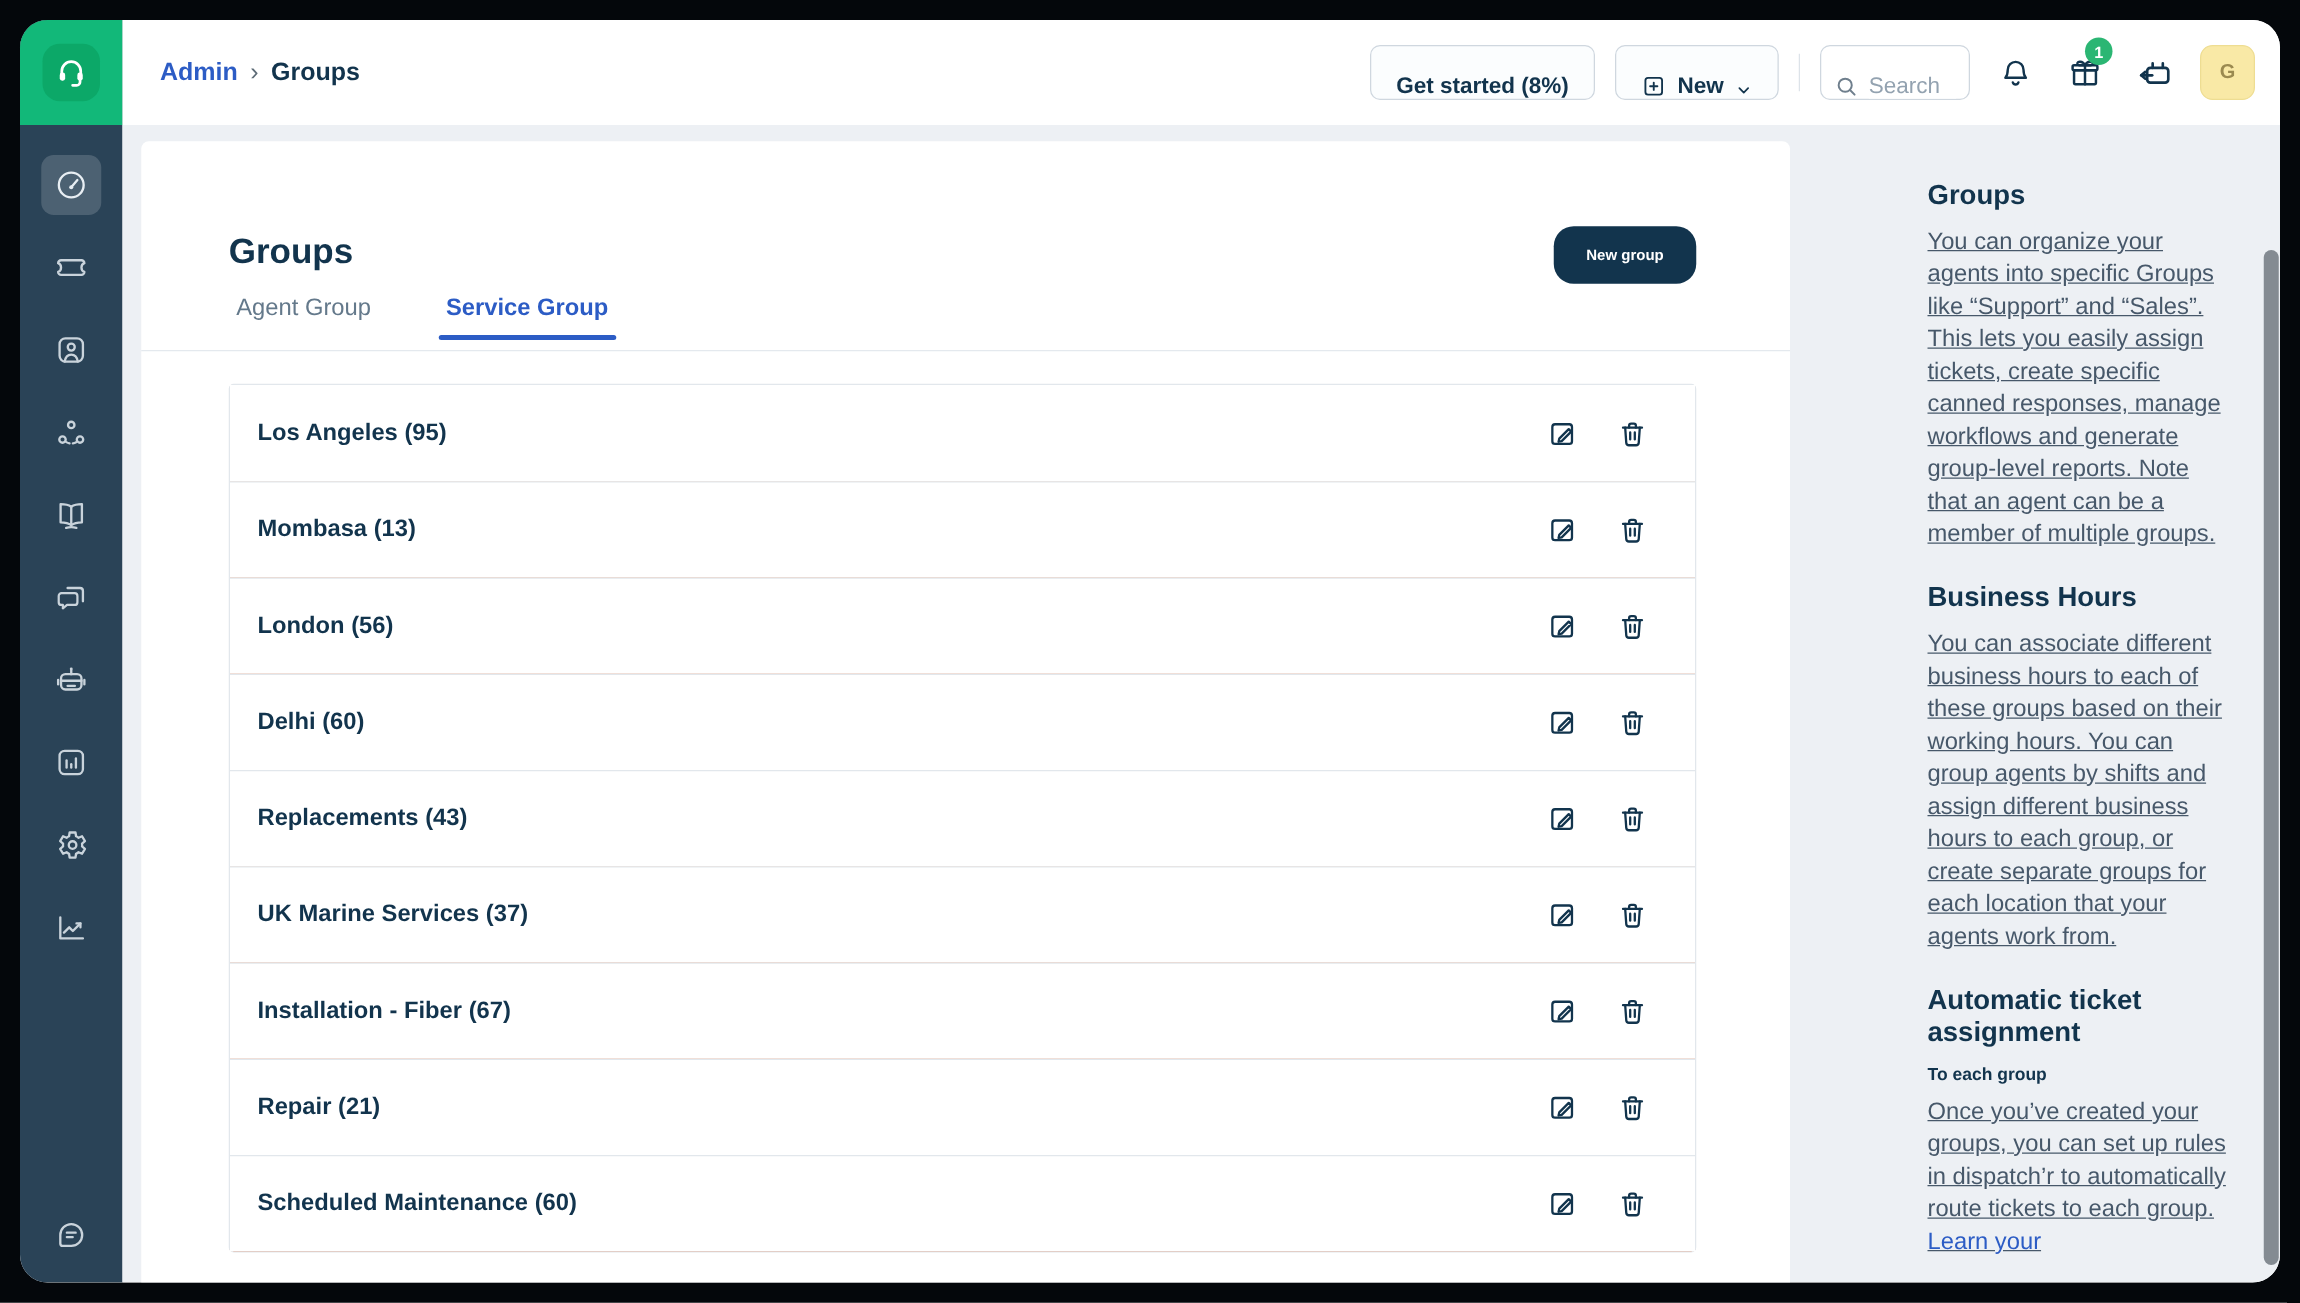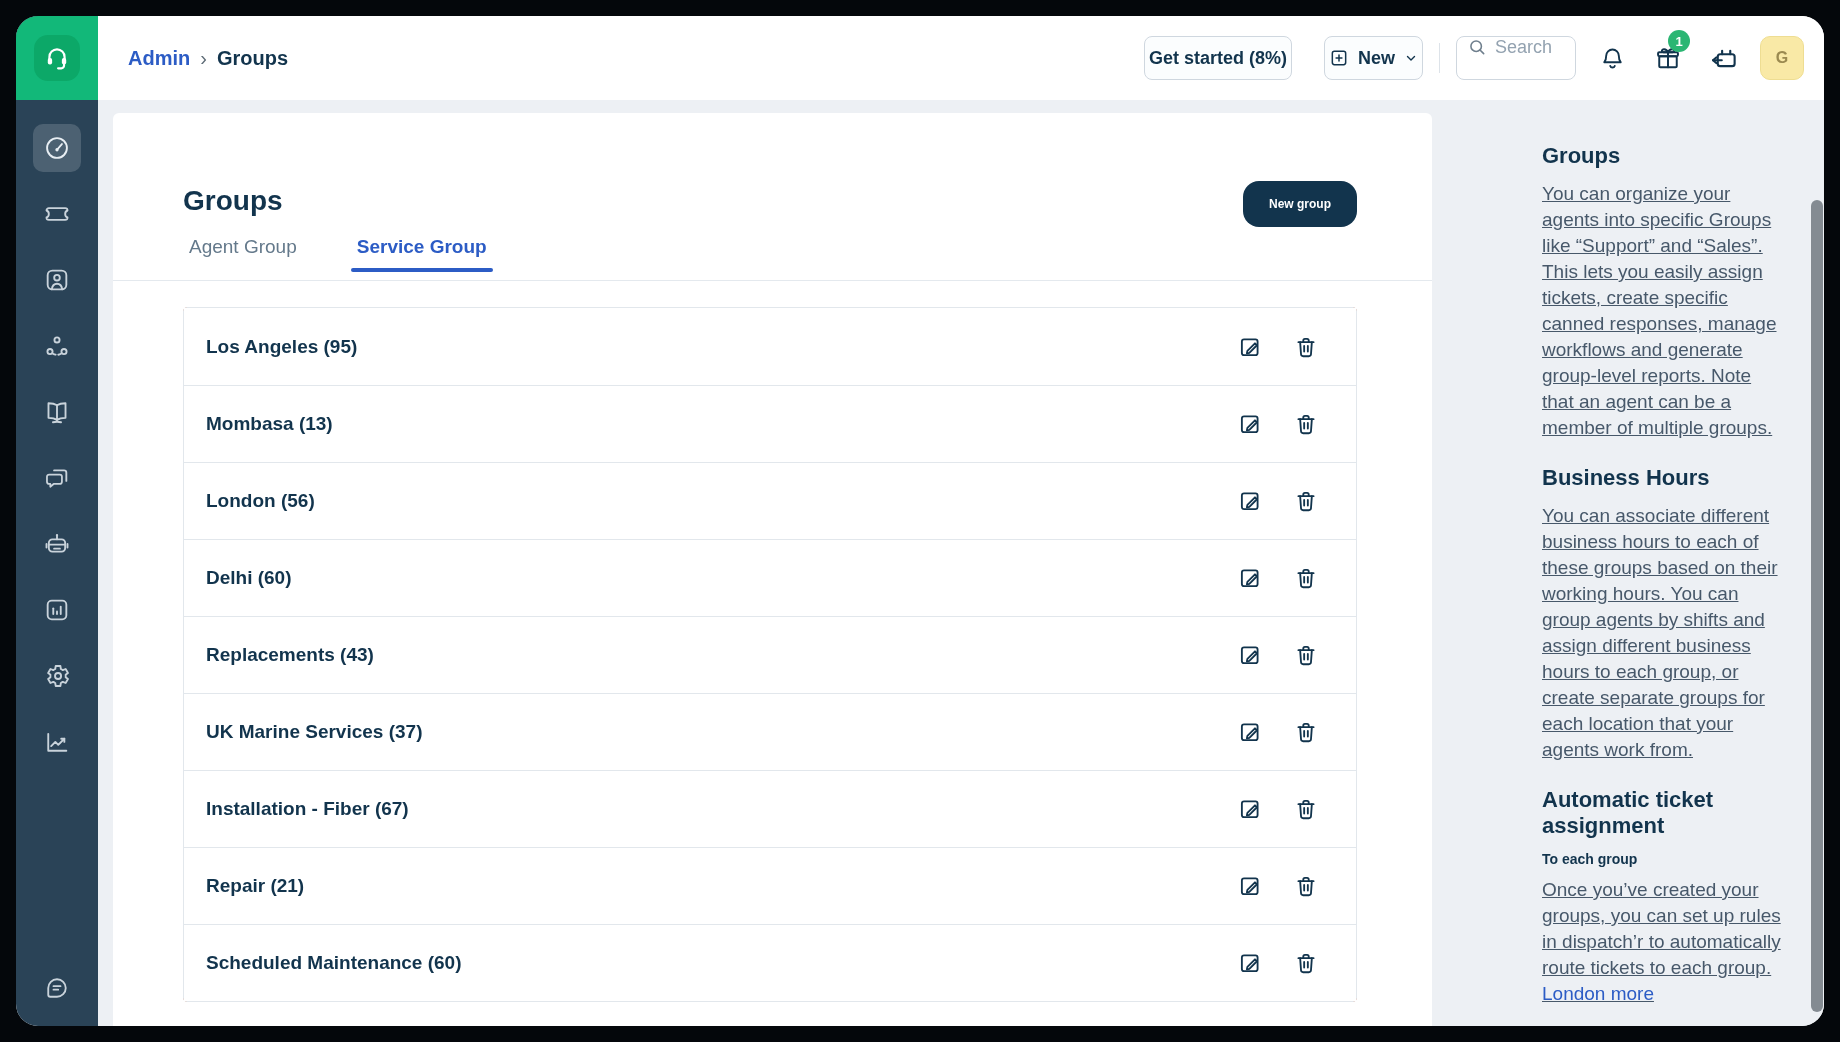--- a/index.html
+++ b/index.html
@@ -21,26 +21,26 @@
   .side-bottom { position:absolute; left:0; bottom:14px; width:82px; display:flex; justify-content:center; color:#c9d3db; }
   
   #header { position:absolute; left:82px; top:0; right:0; height:84px; background:#ffffff;
             display:flex; align-items:center; padding:0 20px 0 30px; }
   .crumb { display:flex; align-items:center; gap:10px; font-size:20px; }
   .crumb .parent { color:#2c5cc5; font-weight:600; cursor:pointer; }
   .crumb .sep { color:#5e6c77; font-size:20px; }
   .crumb .current { color:#12344d; font-weight:700; }
   .header-right { margin-left:auto; display:flex; align-items:center; gap:16px; }
   .btn-light { height:44px; border:1px solid #cfd7df; border-radius:8px; background:#fbfdfe;
-               color:#12344d; font-size:18px; font-weight:600; padding:0 4px;
-               display:flex; align-items:center; gap:9px; cursor:pointer;margin-left:16px; }
+               color:#12344d; font-size:18px; font-weight:600; padding:0 20px;
+               display:flex; align-items:flex-end; gap:9px; cursor:pointer; }
   .btn-light .chev { color:#12344d; }
   .vdiv { width:1px; height:30px; background:#dde3e9; }
   .search-box { height:44px; width:120px; border:1px solid #cfd7df; border-radius:8px; background:#ffffff;
-                display:flex; align-items:flex-start; gap:8px; padding:0 10px; color:#6f7f8d; overflow:hidden; }
+                display:flex; align-items:flex-end; gap:8px; padding:0 10px; color:#6f7f8d; overflow:hidden; }
   .search-box input { border:none; outline:none; width:70px; font-size:18px; color:#12344d;
                       font-family:"Liberation Sans",sans-serif; }
   .search-box input::placeholder { color:#93a2b0; }
   .icon-btn { position:relative; width:40px; height:40px; display:flex; align-items:center; justify-content:center;
               color:#12344d; cursor:pointer; }
   .badge { position:absolute; top:-8px; right:-2px; min-width:22px; height:22px; border-radius:11px;
            background:#2bb673; color:#ffffff; font-size:13px; font-weight:700;
            display:flex; align-items:center; justify-content:center; padding:0 6px; }
   .avatar { width:44px; height:44px; border-radius:10px; background:#f9e9a6; border:1px solid #eedd92;
             color:#9b8a50; font-size:16px; font-weight:700; display:flex; align-items:center; justify-content:center; cursor:pointer; }
@@ -476,19 +476,19 @@
 
     <aside id="help">
       <h2>Groups</h2>
       <p>You can organize your agents into specific Groups like “Support” and “Sales”. This lets you easily assign tickets, create specific canned responses, manage workflows and generate group-level reports. Note that an agent can be a member of multiple groups.</p>
 
       <h2>Business Hours</h2>
       <p>You can associate different business hours to each of these groups based on their working hours. You can group agents by shifts and assign different business hours to each group, or create separate groups for each location that your agents work from.</p>
 
       <h2>Automatic ticket assignment</h2>
       <h3>To each group</h3>
-      <p><span>Once you’ve created your groups, you can set up rules in dispatch’r to automatically route tickets to each group. </span><span class="link">London more</span></p>
+      <p><span>Once you’ve created your groups, you can set up rules in dispatch’r to automatically route tickets to each group. </span><span class="link">Learn your</span></p>
 
     </aside>
 
     <div class="scrollbar"></div>
   </main>
 </div>
 
 </body></html>

